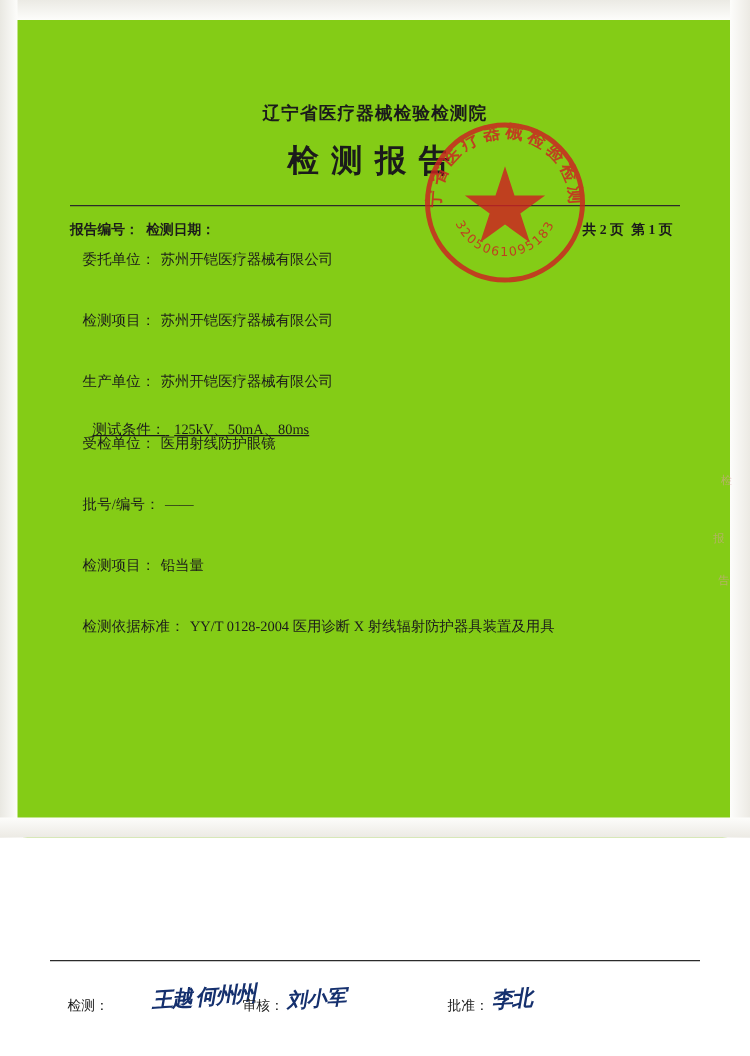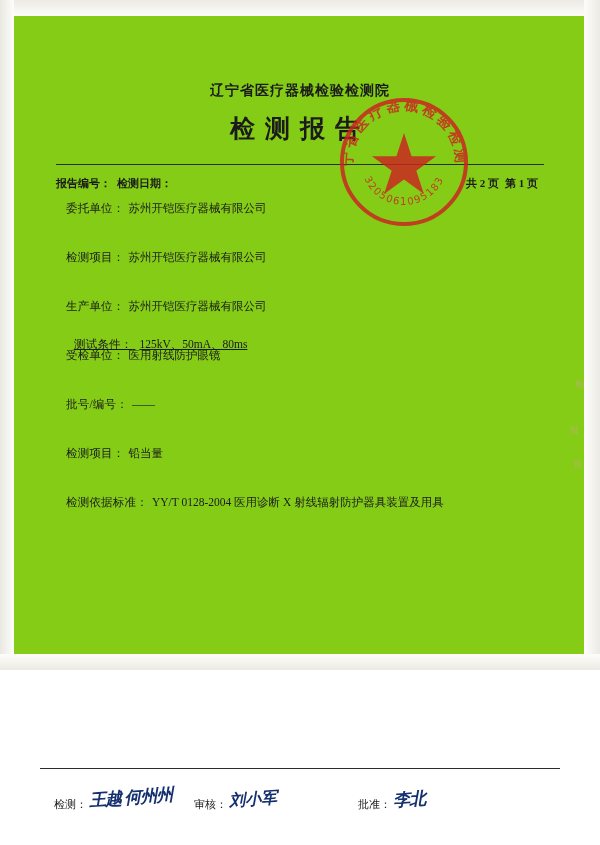--- a/index.html
+++ b/index.html
@@ -184,21 +184,21 @@
     color: #15306e;
     font-size: 17px;
     font-style: italic;
     font-weight: bold;
     margin-left: 3px;
     letter-spacing: -1px;
     transform: rotate(-4deg);
     transform-origin: left bottom;
     white-space: nowrap;
   }
-  .sig-1 { left: 6px; bottom: 6px; }
+  .sig-1 { left: 6px; bottom: 6px; gap: 32px; }
   .sig-2 { left: 146px; bottom: 6px; }
   .sig-3 { left: 310px; bottom: 6px; }
   .sig-mark.scribble {
     font-size: 16px;
     letter-spacing: 0px;
   }
 </style>
 </head>
 <body>
 

